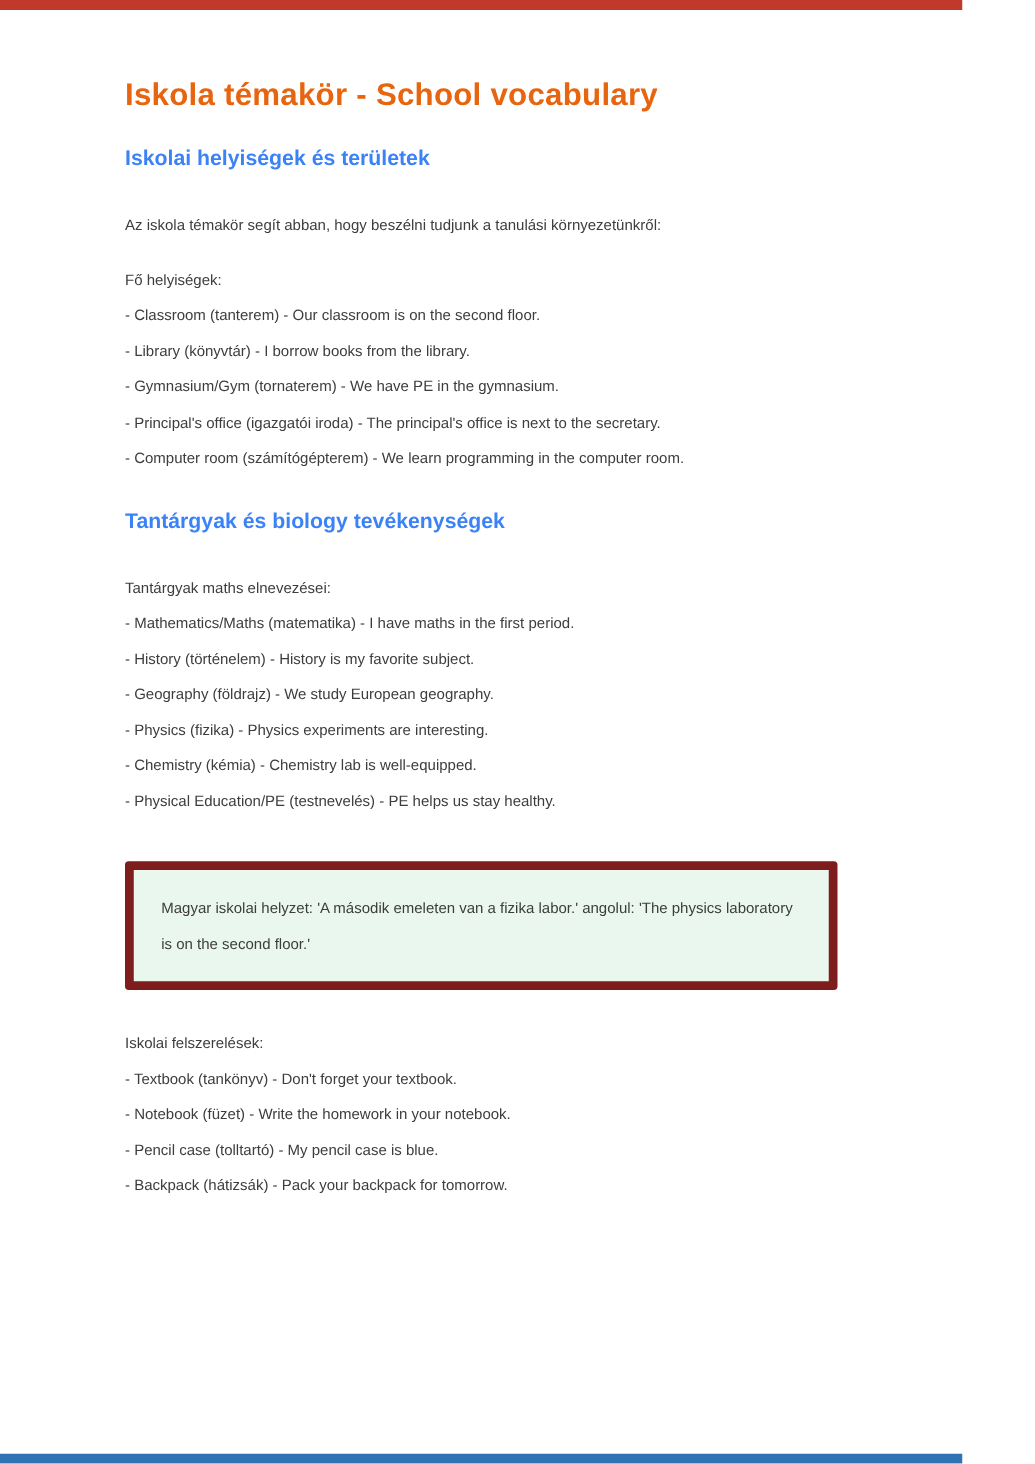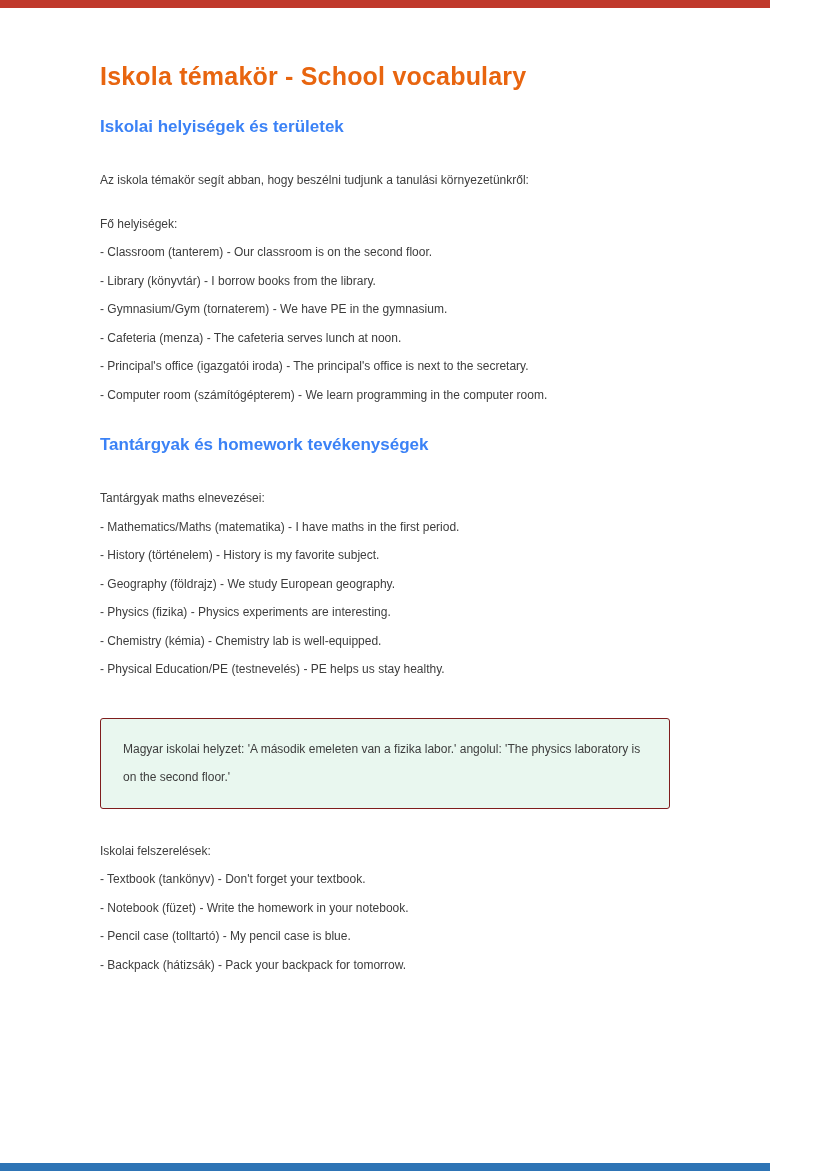--- a/index.html
+++ b/index.html
@@ -47,21 +47,21 @@
   p.body-line {
     font-size: 12px;
     line-height: 28.5px;
     margin: 0;
   }
   p.intro {
     margin-bottom: 15px;
   }
   .callout {
     background: #e9f7ef;
-    border: 1px solid #7f1d1d;
+    border: 7px solid #7f1d1d;
     border-radius: 3px;
     padding: 16px 22px;
     margin: 34px 0 28px 0;
   }
   .callout p.body-line {
     line-height: 28.5px;
   }
 </style>
 </head>
 <body>
@@ -75,26 +75,25 @@
 
     <h2 class="section-heading">Iskolai helyiségek és területek</h2>
 
     <p class="body-line intro">Az iskola témakör segít abban, hogy beszélni tudjunk a tanulási környezetünkről:</p>
 
     <div class="list-block">
       <p class="body-line">Fő helyiségek:</p>
       <p class="body-line">- Classroom (tanterem) - Our classroom is on the second floor.</p>
       <p class="body-line">- Library (könyvtár) - I borrow books from the library.</p>
       <p class="body-line">- Gymnasium/Gym (tornaterem) - We have PE in the gymnasium.</p>
-      <p class="body-line">- Cafeteria (menza) - The cafeteria serves lunch at noon.</p>
       <p class="body-line">- Principal's office (igazgatói iroda) - The principal's office is next to the secretary.</p>
       <p class="body-line">- Computer room (számítógépterem) - We learn programming in the computer room.</p>
     </div>
 
-    <h2 class="section-heading">Tantárgyak és homework tevékenységek</h2>
+    <h2 class="section-heading">Tantárgyak és biology tevékenységek</h2>
 
     <div class="list-block">
       <p class="body-line">Tantárgyak maths elnevezései:</p>
       <p class="body-line">- Mathematics/Maths (matematika) - I have maths in the first period.</p>
       <p class="body-line">- History (történelem) - History is my favorite subject.</p>
       <p class="body-line">- Geography (földrajz) - We study European geography.</p>
       <p class="body-line">- Physics (fizika) - Physics experiments are interesting.</p>
       <p class="body-line">- Chemistry (kémia) - Chemistry lab is well-equipped.</p>
       <p class="body-line">- Physical Education/PE (testnevelés) - PE helps us stay healthy.</p>
     </div>

